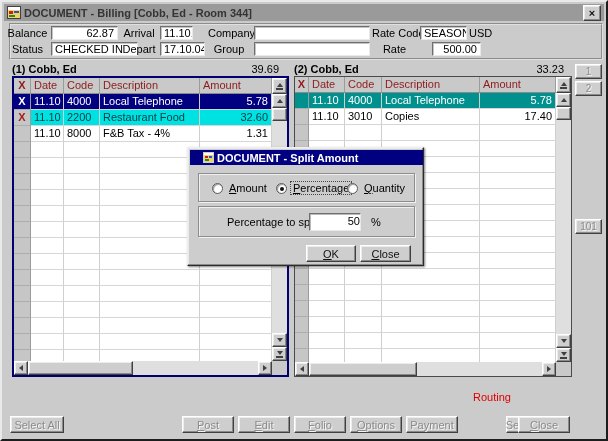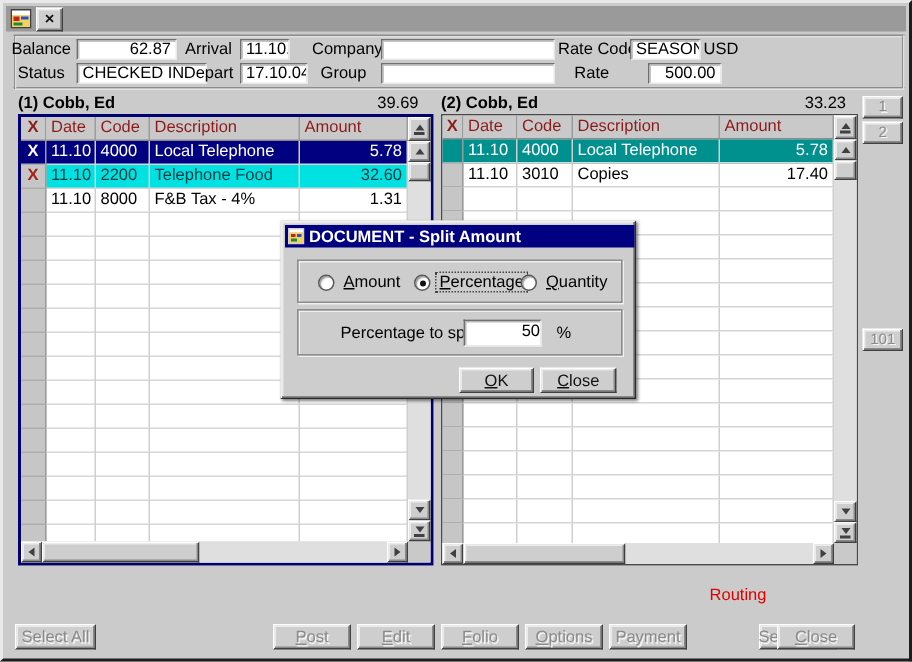--- a/index.html
+++ b/index.html
@@ -68,21 +68,21 @@
   .hs-thumb{height:14px;box-sizing:border-box;}
   .hs-track{flex:1;background:#dfdfdf;}
   .sb-corner{width:15px;flex:0 0 15px;background:#c9c9c9;}
   
   .side-btn{position:absolute;left:573px;width:27px;height:15px;font-size:10px;}
   
   .dialog{position:absolute;left:185px;top:145px;width:237px;height:119px;background:#cdcdcd;
     box-sizing:border-box;border:1px solid;border-color:#efefef #2b2b2b #2b2b2b #efefef;
     box-shadow:inset -1px -1px 0 #8a8a8a, inset 1px 1px 0 #e9e9e9, 1px 1px 2px rgba(0,0,0,.5);z-index:50;}
   .dlg-titlebar{position:absolute;left:2px;top:2px;width:233px;height:15px;background:#000080;
-    display:flex;align-items:center;gap:3px;padding:0 2px;box-sizing:border-box;}
+    display:flex;align-items:center;gap:3px;padding:0 13px;box-sizing:border-box;}
   .dlg-title{color:#fff;font-weight:bold;white-space:nowrap;}
   .groupbox{position:absolute;left:10px;width:217px;box-sizing:border-box;
     border:1px solid #8d8d8d;box-shadow:inset 1px 1px 0 #f0f0f0, 1px 1px 0 #f0f0f0;}
   .gb-radios{top:25px;height:29px;}
   .gb-field{top:58px;height:31px;}
   .radio-item{position:absolute;top:8px;display:flex;align-items:center;gap:4px;}
   .radio{width:11px;height:11px;border-radius:50%;background:#fff;border:1px solid #585858;
     box-shadow:inset 1px 1px 1px #9e9e9e;box-sizing:border-box;position:relative;}
   .radio.checked::after{content:'';position:absolute;left:3px;top:3px;width:4px;height:4px;border-radius:50%;background:#111;}
   .radio-label{line-height:12px;padding:0 2px;}
@@ -106,20 +106,21 @@
 
   <div class="titlebar">
     <svg width="14" height="13">
       <rect x="0" y="0" width="14" height="13" fill="#404040"></rect>
       <rect x="1" y="1" width="12" height="3" fill="#ffffff"></rect>
       <rect x="1" y="4" width="12" height="8" fill="#f2d262"></rect>
       <rect x="2" y="5" width="4" height="3" fill="#c42222"></rect>
       <rect x="7" y="5" width="5" height="2" fill="#2a4fd0"></rect>
       <rect x="2" y="9" width="6" height="2" fill="#1f8a3a"></rect>
     </svg>
+    <span class="title-text">DOCUMENT - Billing [Cobb, Ed - Room 344]</span>
     <span class="bevel btn close-btn">×</span>
   </div>
 
   <div class="form-panel"></div>
   <span class="lbl" style="left:4px;top:25px;width:43px">Balance</span>
   <span class="fld right" style="left:49px;top:24px;width:67px">62.87</span>
   <span class="lbl" style="left:118px;top:25px;width:38px">Arrival</span>
   <span class="fld" style="left:158px;top:24px;width:33px">11.10.04</span>
   <span class="lbl" style="left:206px;top:25px;width:42px">Company</span>
   <span class="fld" style="left:252px;top:24px;width:116px"></span>
@@ -153,21 +154,21 @@
             <div class="cell cell-x" style="width: 17px;">X</div>
             <div class="cell" style="width: 33px;">11.10</div>
             <div class="cell" style="width: 36px;">4000</div>
             <div class="cell" style="width: 100px;">Local Telephone</div>
             <div class="cell num" style="width: 72px;">5.78</div>
           </div>
           <div class="row row-cyan">
             <div class="cell cell-x" style="width: 17px;">X</div>
             <div class="cell" style="width: 33px;">11.10</div>
             <div class="cell" style="width: 36px;">2200</div>
-            <div class="cell" style="width: 100px;">Telephone Food</div>
+            <div class="cell" style="width: 100px;">Restaurant Food</div>
             <div class="cell num" style="width: 72px;">32.60</div>
           </div>
           <div class="row">
             <div class="cell cell-x" style="width: 17px;"></div>
             <div class="cell" style="width: 33px;">11.10</div>
             <div class="cell" style="width: 36px;">8000</div>
             <div class="cell" style="width: 100px;">F&amp;B Tax - 4%</div>
             <div class="cell num" style="width: 72px;">1.31</div>
           </div>
           <div class="row">

